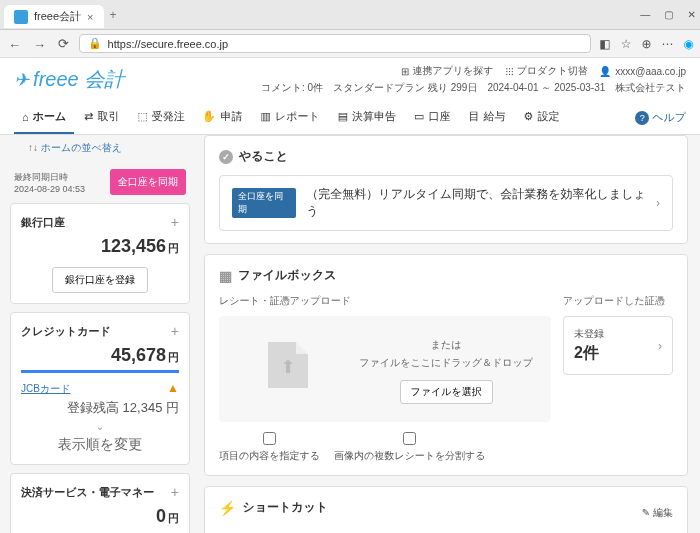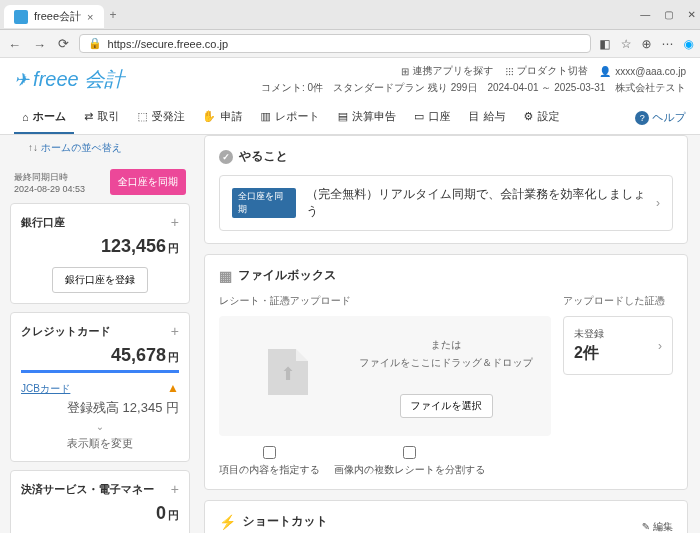--- a/index.html
+++ b/index.html
@@ -49,38 +49,38 @@
 .card-title { font-size: 11px; font-weight: bold; }
 .plus { color: #999; cursor: pointer; font-size: 14px; }
 .amount { text-align: right; font-size: 18px; font-weight: bold; }
 .yen { font-size: 11px; margin-left: 2px; }
 .reg-btn { display: block; margin: 10px auto 0; background: #fff; border: 1px solid #ccc; padding: 5px 12px; font-size: 10px; border-radius: 3px; cursor: pointer; }
 .sub-item { border-top: 3px solid #3b82f6; padding-top: 8px; margin-top: 4px; }
 .link-blue { color: #3576b8; text-decoration: underline; font-size: 10px; cursor: pointer; }
 .warn { color: #e88b00; float: right; }
 .sub-bal { text-align: right; font-size: 13px; color: #555; margin-top: 3px; }
 .expand-arrow { text-align: center; color: #999; font-size: 10px; margin: 4px 0; cursor: pointer; }
-.change-display { text-align: center; font-size: 11px; color: #666; cursor: pointer; }
+.change-display { text-align: center; font-size: 14px; color: #666; cursor: pointer; }
 
 
 .main { flex: 1; padding: 0 12px 10px 4px; overflow-y: auto; }
 .panel { background: #fff; border: 1px solid #ddd; border-radius: 4px; padding: 12px 14px; margin-bottom: 10px; }
 .panel-title { display: flex; align-items: center; gap: 6px; font-size: 12px; font-weight: bold; margin-bottom: 10px; }
 .check-ico { background: #aaa; color: #fff; border-radius: 50%; width: 14px; height: 14px; display: inline-flex; align-items: center; justify-content: center; font-size: 9px; }
 .banner { border: 1px solid #ddd; border-radius: 4px; padding: 10px 12px; display: flex; align-items: center; gap: 10px; cursor: pointer; }
 .badge { background: #2e6da4; color: #fff; font-size: 9px; padding: 2px 6px; border-radius: 2px; }
 .chev { margin-left: auto; color: #999; }
 
 .filebox-body { display: flex; gap: 12px; }
 .upload-area { flex: 1; background: #f7f7f7; border-radius: 4px; padding: 18px; text-align: center; }
 .upload-ico { width: 40px; height: 46px; background: #d8d8d8; margin: 0 auto 8px; position: relative; }
 .upload-ico::before { content: ""; position: absolute; top: 0; right: 0; border-left: 12px solid #eee; border-top: 12px solid #f7f7f7; }
 .upload-arrow { position: absolute; left: 50%; top: 50%; transform: translate(-50%, -40%); color: #bbb; font-size: 18px; }
 .upload-txt { font-size: 10px; color: #666; margin: 4px 0; }
-.select-btn { background: #fff; border: 1px solid #ccc; padding: 4px 10px; font-size: 10px; border-radius: 3px; cursor: pointer; margin-top: 20px; }
+.select-btn { background: #fff; border: 1px solid #ccc; padding: 4px 10px; font-size: 10px; border-radius: 3px; cursor: pointer; margin-top: 6px; }
 .uploaded-col { width: 110px; }
 .uploaded-title { font-size: 10px; color: #666; margin-bottom: 8px; }
 .uploaded-box { border: 1px solid #ddd; border-radius: 4px; padding: 10px; display: flex; align-items: center; justify-content: space-between; cursor: pointer; }
 .unreg { font-size: 10px; color: #555; }
 .count { font-size: 16px; font-weight: bold; margin-top: 2px; }
 .section-sub { font-size: 10px; color: #666; margin-bottom: 8px; }
 .checks { display: flex; gap: 14px; margin-top: 10px; font-size: 10px; color: #555; }
 .checks label { display: flex; align-items: center; gap: 4px; flex-direction: column; }
 
 .panel-head-flex { display: flex; justify-content: space-between; align-items: center; }

